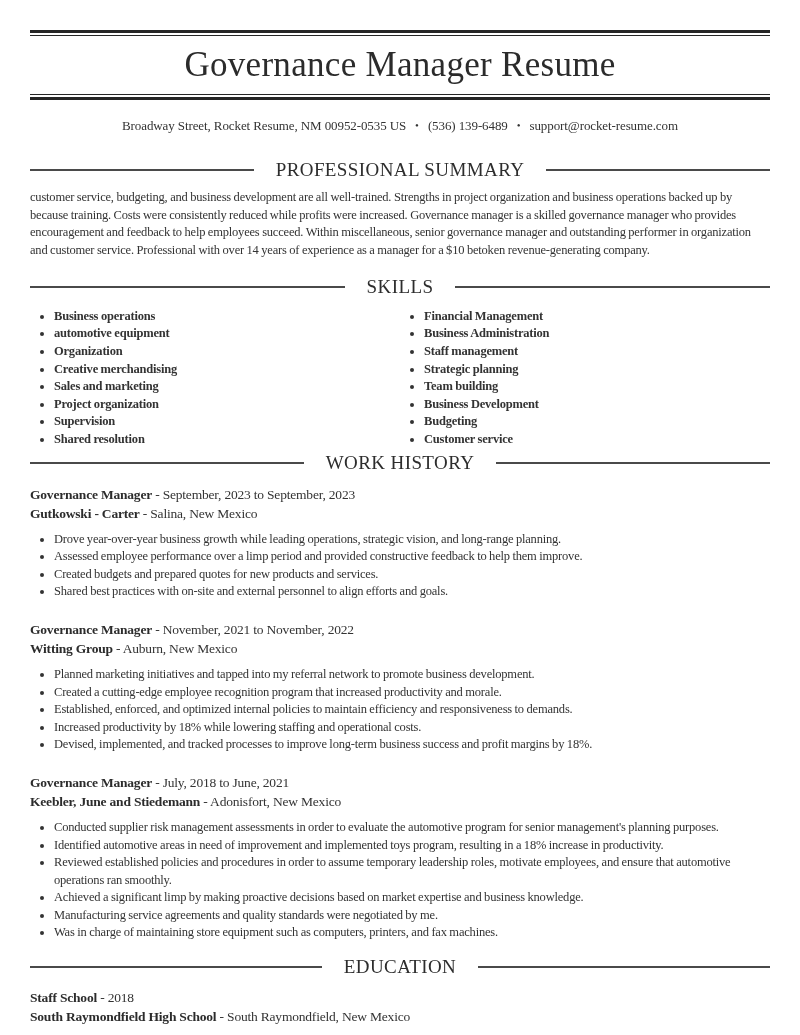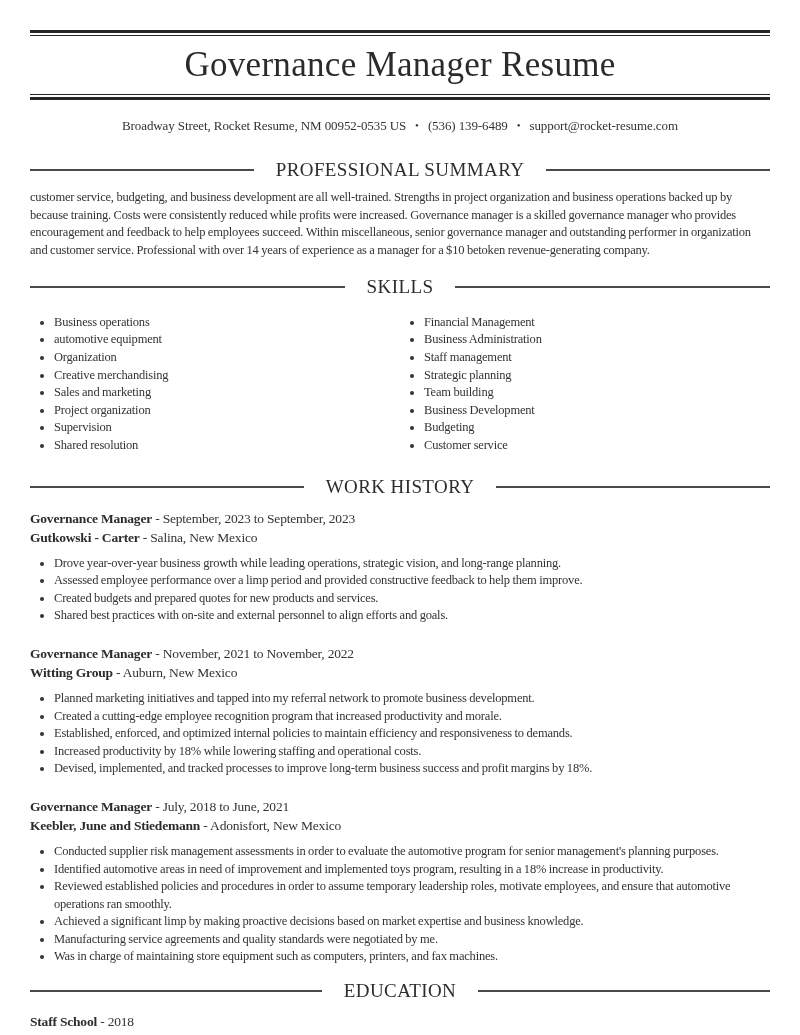--- a/index.html
+++ b/index.html
@@ -65,37 +65,38 @@
   .sec-head .sec-title {
     font-size: 19px;
     line-height: 20px;
     color: #2d2d2d;
     letter-spacing: 0.4px;
     white-space: nowrap;
     font-weight: 400;
   }
   .mt-summary   { margin-top: 25px; }
   .mt-skills    { margin-top: 17px; }
-  .mt-work      { margin-top: 22px; text-align: center; }
+  .mt-work      { margin-top: 4px; text-align: center; }
   .mt-education { margin-top: 15px; }
 
   .body-text {
     font-size: 12.5px;
     letter-spacing: -0.2px;
     word-spacing: -0.3px;
   }
 
   p.summary {
     margin: 9px 0 0;
     line-height: 17.7px;
   }
 
   .skills-cols {
     display: flex;
-    margin-top: 17px;
+    margin-top: 11px;
+    font-weight: bold;
   }
   .skills-cols ul {
     width: 50%;
     margin: 0;
     padding: 0 0 0 24px;
     list-style: disc;
     box-sizing: border-box;
   }
   .skills-cols li,
   .job ul li {

